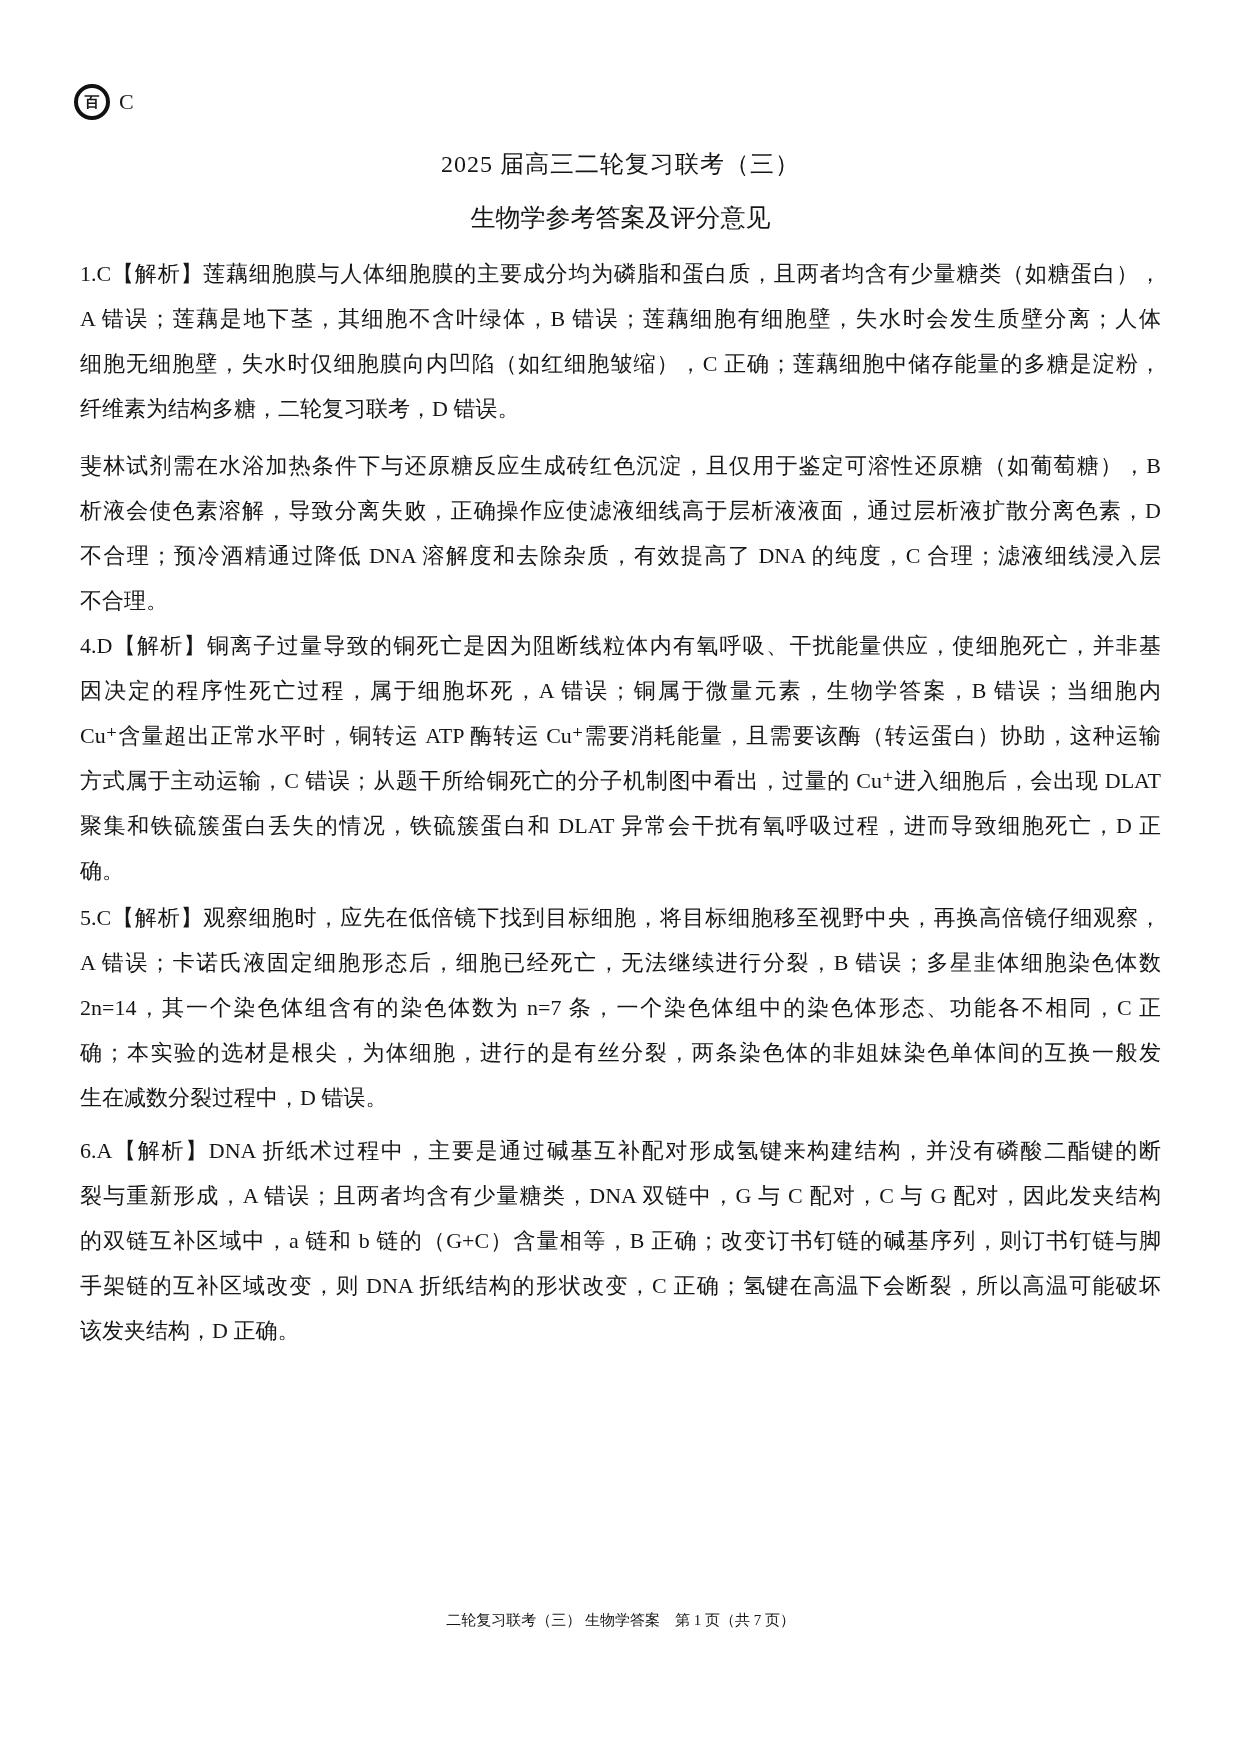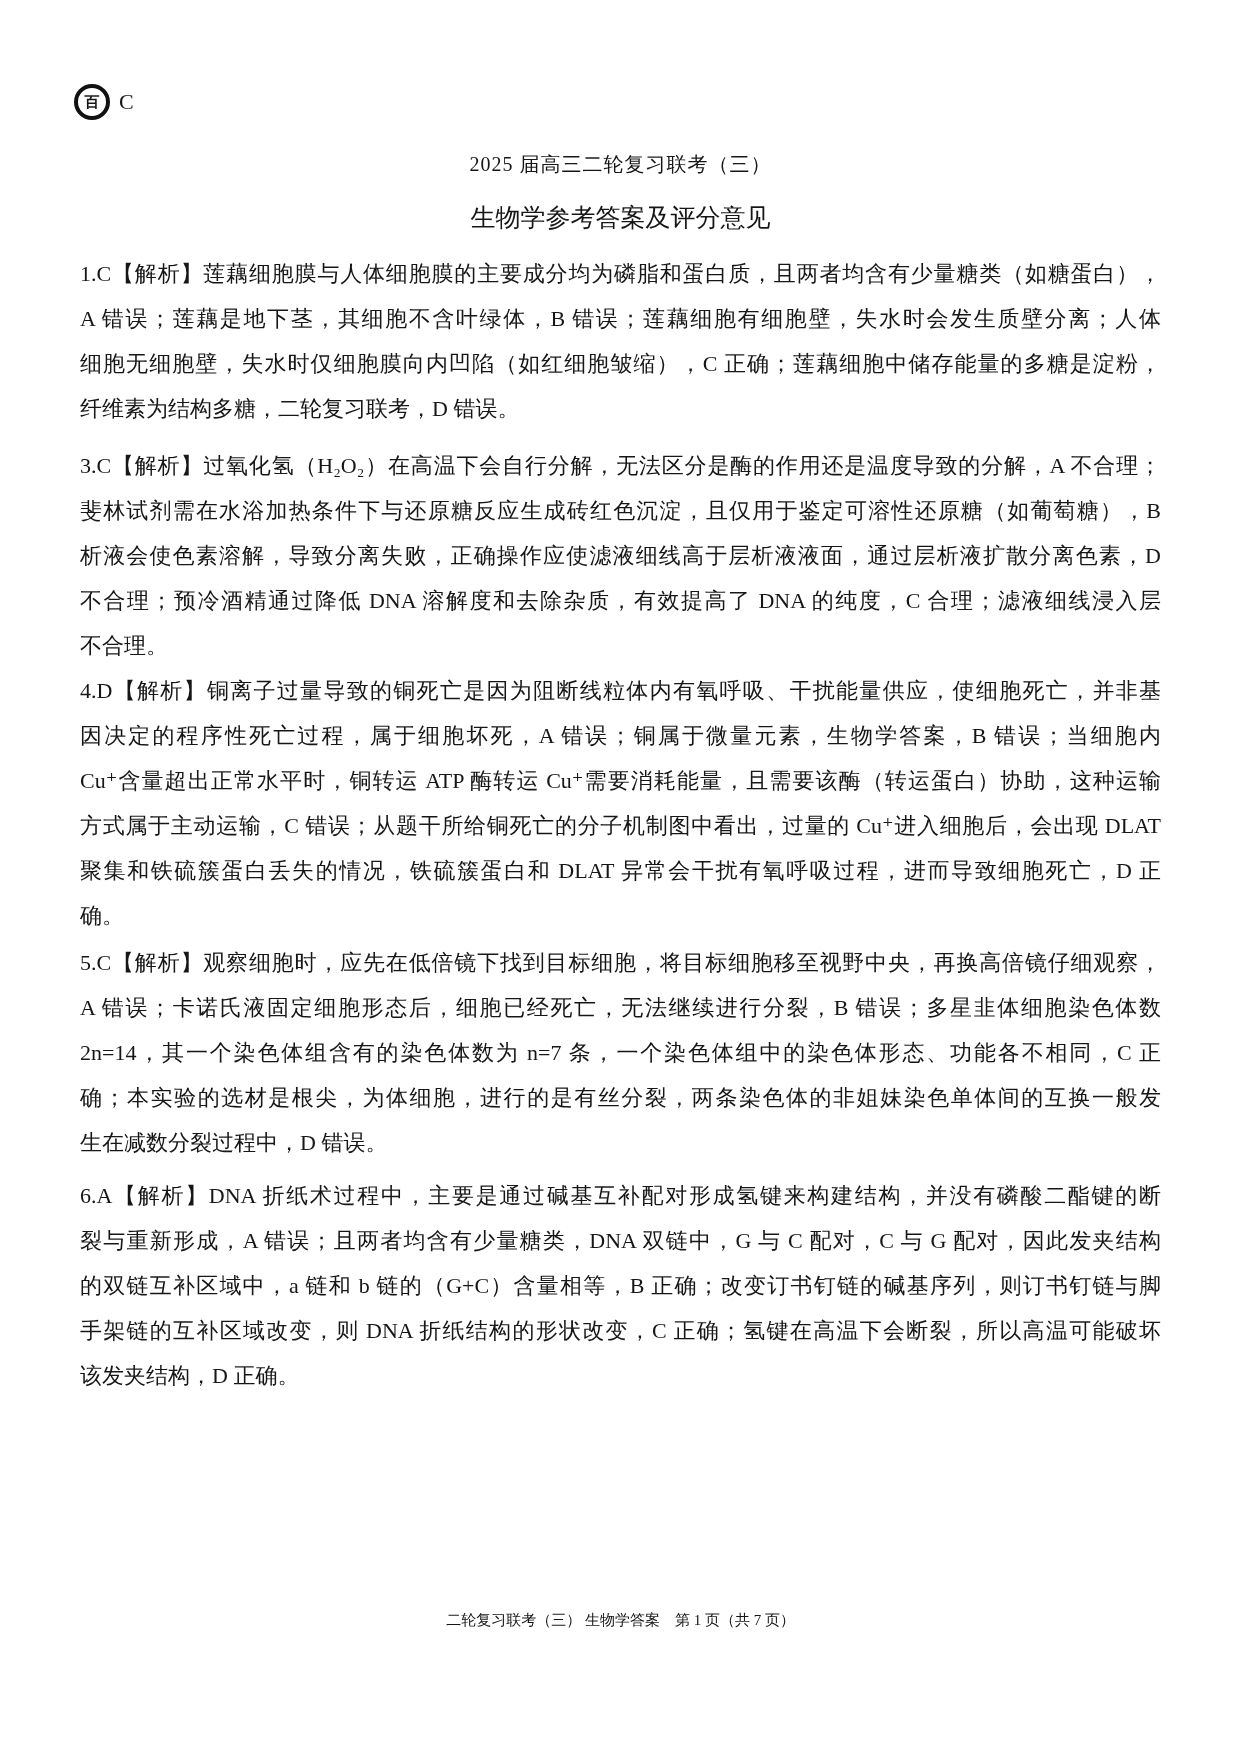--- a/index.html
+++ b/index.html
@@ -29,21 +29,21 @@
     align-items: center;
     justify-content: center;
     font-size: 15px;
     font-weight: bold;
     box-sizing: content-box;
   }
   .logo-letter { font-size: 22px; }
   .doc-title {
     margin: 140px 0 0 0;
     text-align: center;
-    font-size: 20px;
+    font-size: 24px;
     font-weight: normal;
     line-height: 48px;
     letter-spacing: 1px;
   }
   .doc-subtitle {
     margin: 14px 0 16px 0;
     text-align: center;
     font-size: 25px;
     font-weight: normal;
     line-height: 32px;
@@ -89,21 +89,20 @@
 
   <section class="para">
     <div class="line">1.C【解析】莲藕细胞膜与人体细胞膜的主要成分均为磷脂和蛋白质，且两者均含有少量糖类（如糖蛋白），</div>
     <div class="line">A 错误；莲藕是地下茎，其细胞不含叶绿体，B 错误；莲藕细胞有细胞壁，失水时会发生质壁分离；人体</div>
     <div class="line">细胞无细胞壁，失水时仅细胞膜向内凹陷（如红细胞皱缩），C 正确；莲藕细胞中储存能量的多糖是淀粉，</div>
     <div class="line short">纤维素为结构多糖，二轮复习联考，D 错误。</div>
   </section>
 
 
   <section class="para gap12">
-    <div class="line">3.C【解析】过氧化氢（H₂O₂）在高温下会自行分解，无法区分是酶的作用还是温度导致的分解，A 不合理；</div>
     <div class="line">斐林试剂需在水浴加热条件下与还原糖反应生成砖红色沉淀，且仅用于鉴定可溶性还原糖（如葡萄糖），B</div>
     <div class="line">析液会使色素溶解，导致分离失败，正确操作应使滤液细线高于层析液液面，通过层析液扩散分离色素，D</div>
     <div class="line">不合理；预冷酒精通过降低 DNA 溶解度和去除杂质，有效提高了 DNA 的纯度，C 合理；滤液细线浸入层</div>
     <div class="line short">不合理。</div>
   </section>
 
   <section class="para">
     <div class="line">4.D【解析】铜离子过量导致的铜死亡是因为阻断线粒体内有氧呼吸、干扰能量供应，使细胞死亡，并非基</div>
     <div class="line">因决定的程序性死亡过程，属于细胞坏死，A 错误；铜属于微量元素，生物学答案，B 错误；当细胞内</div>
     <div class="line">Cu⁺含量超出正常水平时，铜转运 ATP 酶转运 Cu⁺需要消耗能量，且需要该酶（转运蛋白）协助，这种运输</div>

